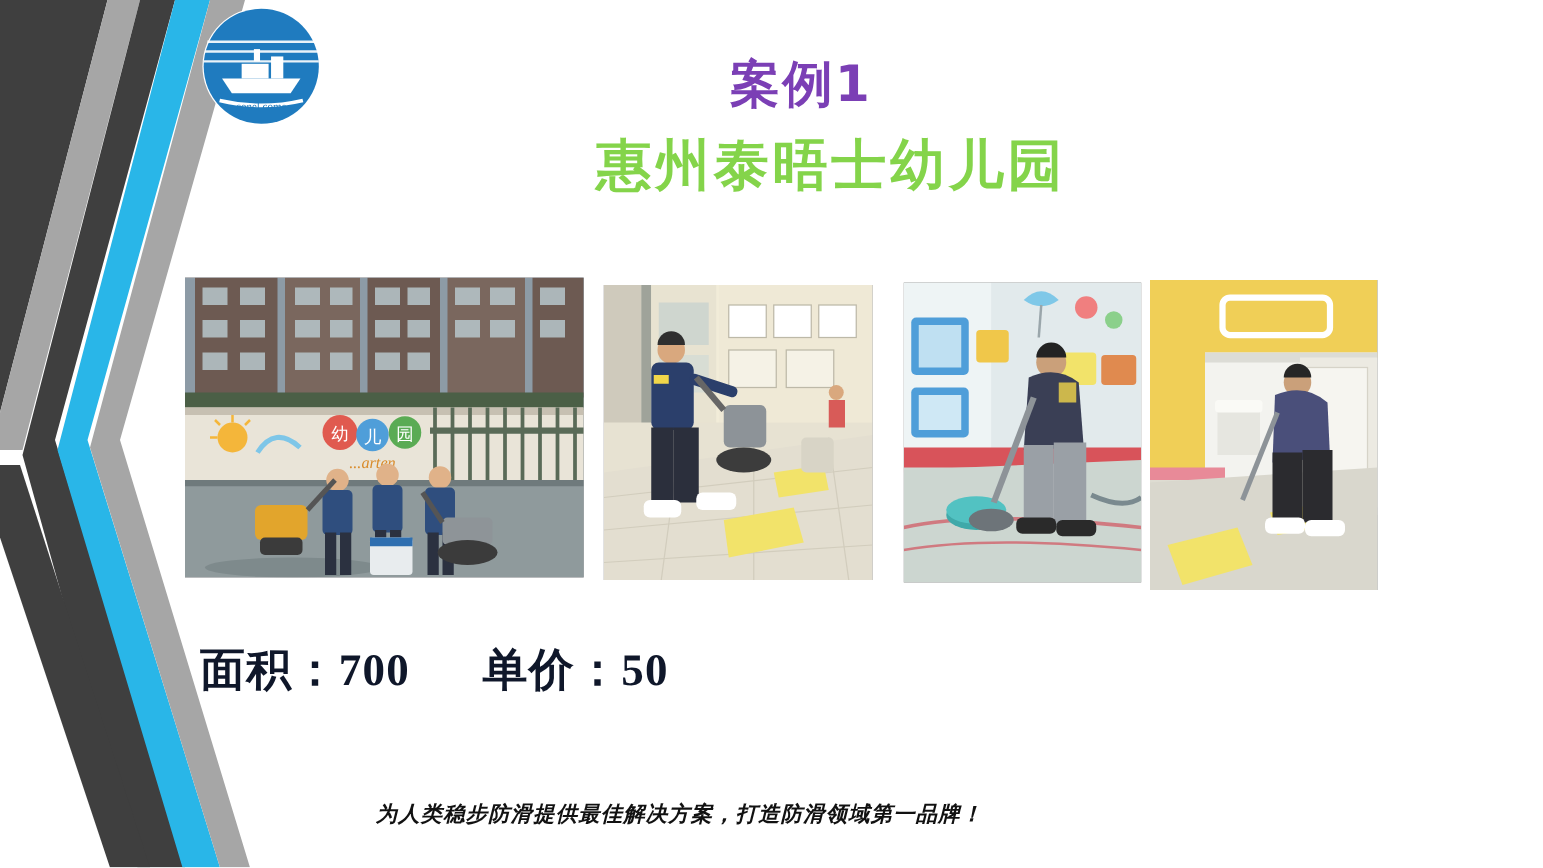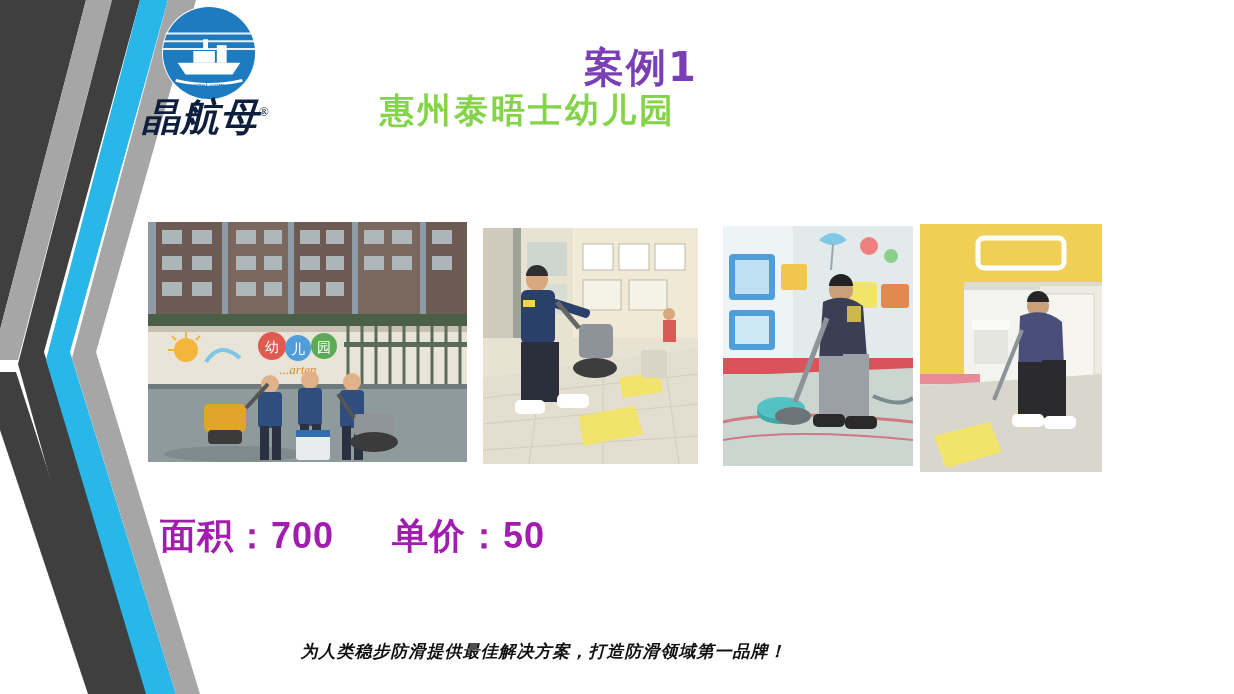--- a/index.html
+++ b/index.html
@@ -72,26 +72,26 @@
     text-align: center;
     font-family: "DejaVu Sans", sans-serif;
     font-weight: bold;
     font-size: 40px;
     color: #7b3fb5;
     letter-spacing: 2px;
   }
   .title2 {
     position: absolute;
     left: 380px;
-    top: 88px;
+    top: 103px;
     width: 570px;
-    text-align: left;
+    text-align: center;
     font-family: "DejaVu Sans", sans-serif;
     font-weight: bold;
-    font-size: 34px;
+    font-size: 44px;
     color: #84d44a;
     letter-spacing: 3px;
   }
 
   
   .photos {
     position: absolute;
     left: 148px;
     top: 222px;
   }
@@ -105,24 +105,24 @@
     height: 100%;
     display: block;
   }
   .scene { position: relative; }
 
   
   .stats {
     position: absolute;
     left: 160px;
     top: 512px;
-    font-family: Liberation Sans, sans-serif;
+    font-family: Liberation Serif, serif;
     font-weight: bold;
     font-size: 36px;
-    color: #a21caf;
+    color: #0f172a;
     letter-spacing: 1px;
   }
   .stats .gap { display: inline-block; width: 58px; }
 
   
   .footer {
     position: absolute;
     left: 0;
     top: 640px;
     width: 1087px;
@@ -159,23 +159,20 @@
       <path d="M3 46 H97" stroke="#ffffff" stroke-width="2" opacity="0.9"></path>
       <g fill="#ffffff">
         <path d="M18 60 L82 60 L74 72 L26 72 Z"></path>
         <rect x="34" y="48" width="22" height="12"></rect>
         <rect x="58" y="42" width="10" height="18"></rect>
         <rect x="44" y="36" width="5" height="10"></rect>
       </g>
       <path d="M16 78 Q50 86 84 78" stroke="#ffffff" stroke-width="3" fill="none"></path>
       <text x="50" y="86" text-anchor="middle" font-family="Liberation Serif, serif" font-size="9" fill="#1f7bbf">conel come</text>
     </svg>
-    <div class="logo-text">
-      <span>晶航母</span><span class="reg">®</span>
-    </div>
   </div>
 
   <div class="title1">案例1</div>
   <div class="title2">惠州泰晤士幼儿园</div>
 
   <div class="photos">
 
     <div class="photo" style="left:0px; top:0px; width:319px; height:240px;">
       <svg class="scene" viewBox="0 0 319 240" preserveAspectRatio="none">
         <rect width="319" height="240" fill="#9aa6ab"></rect>

